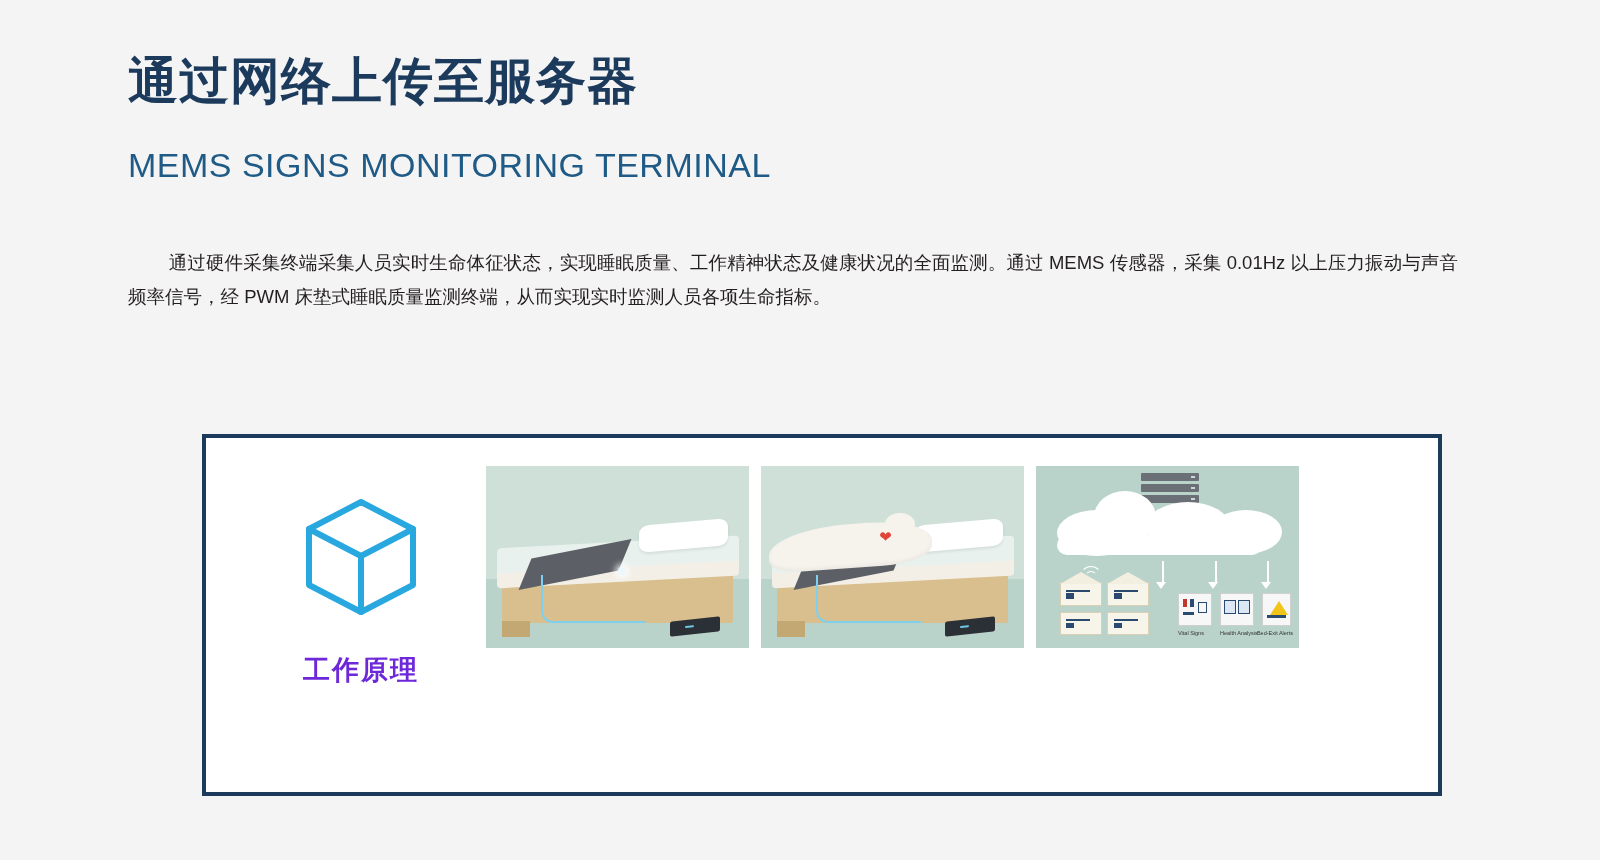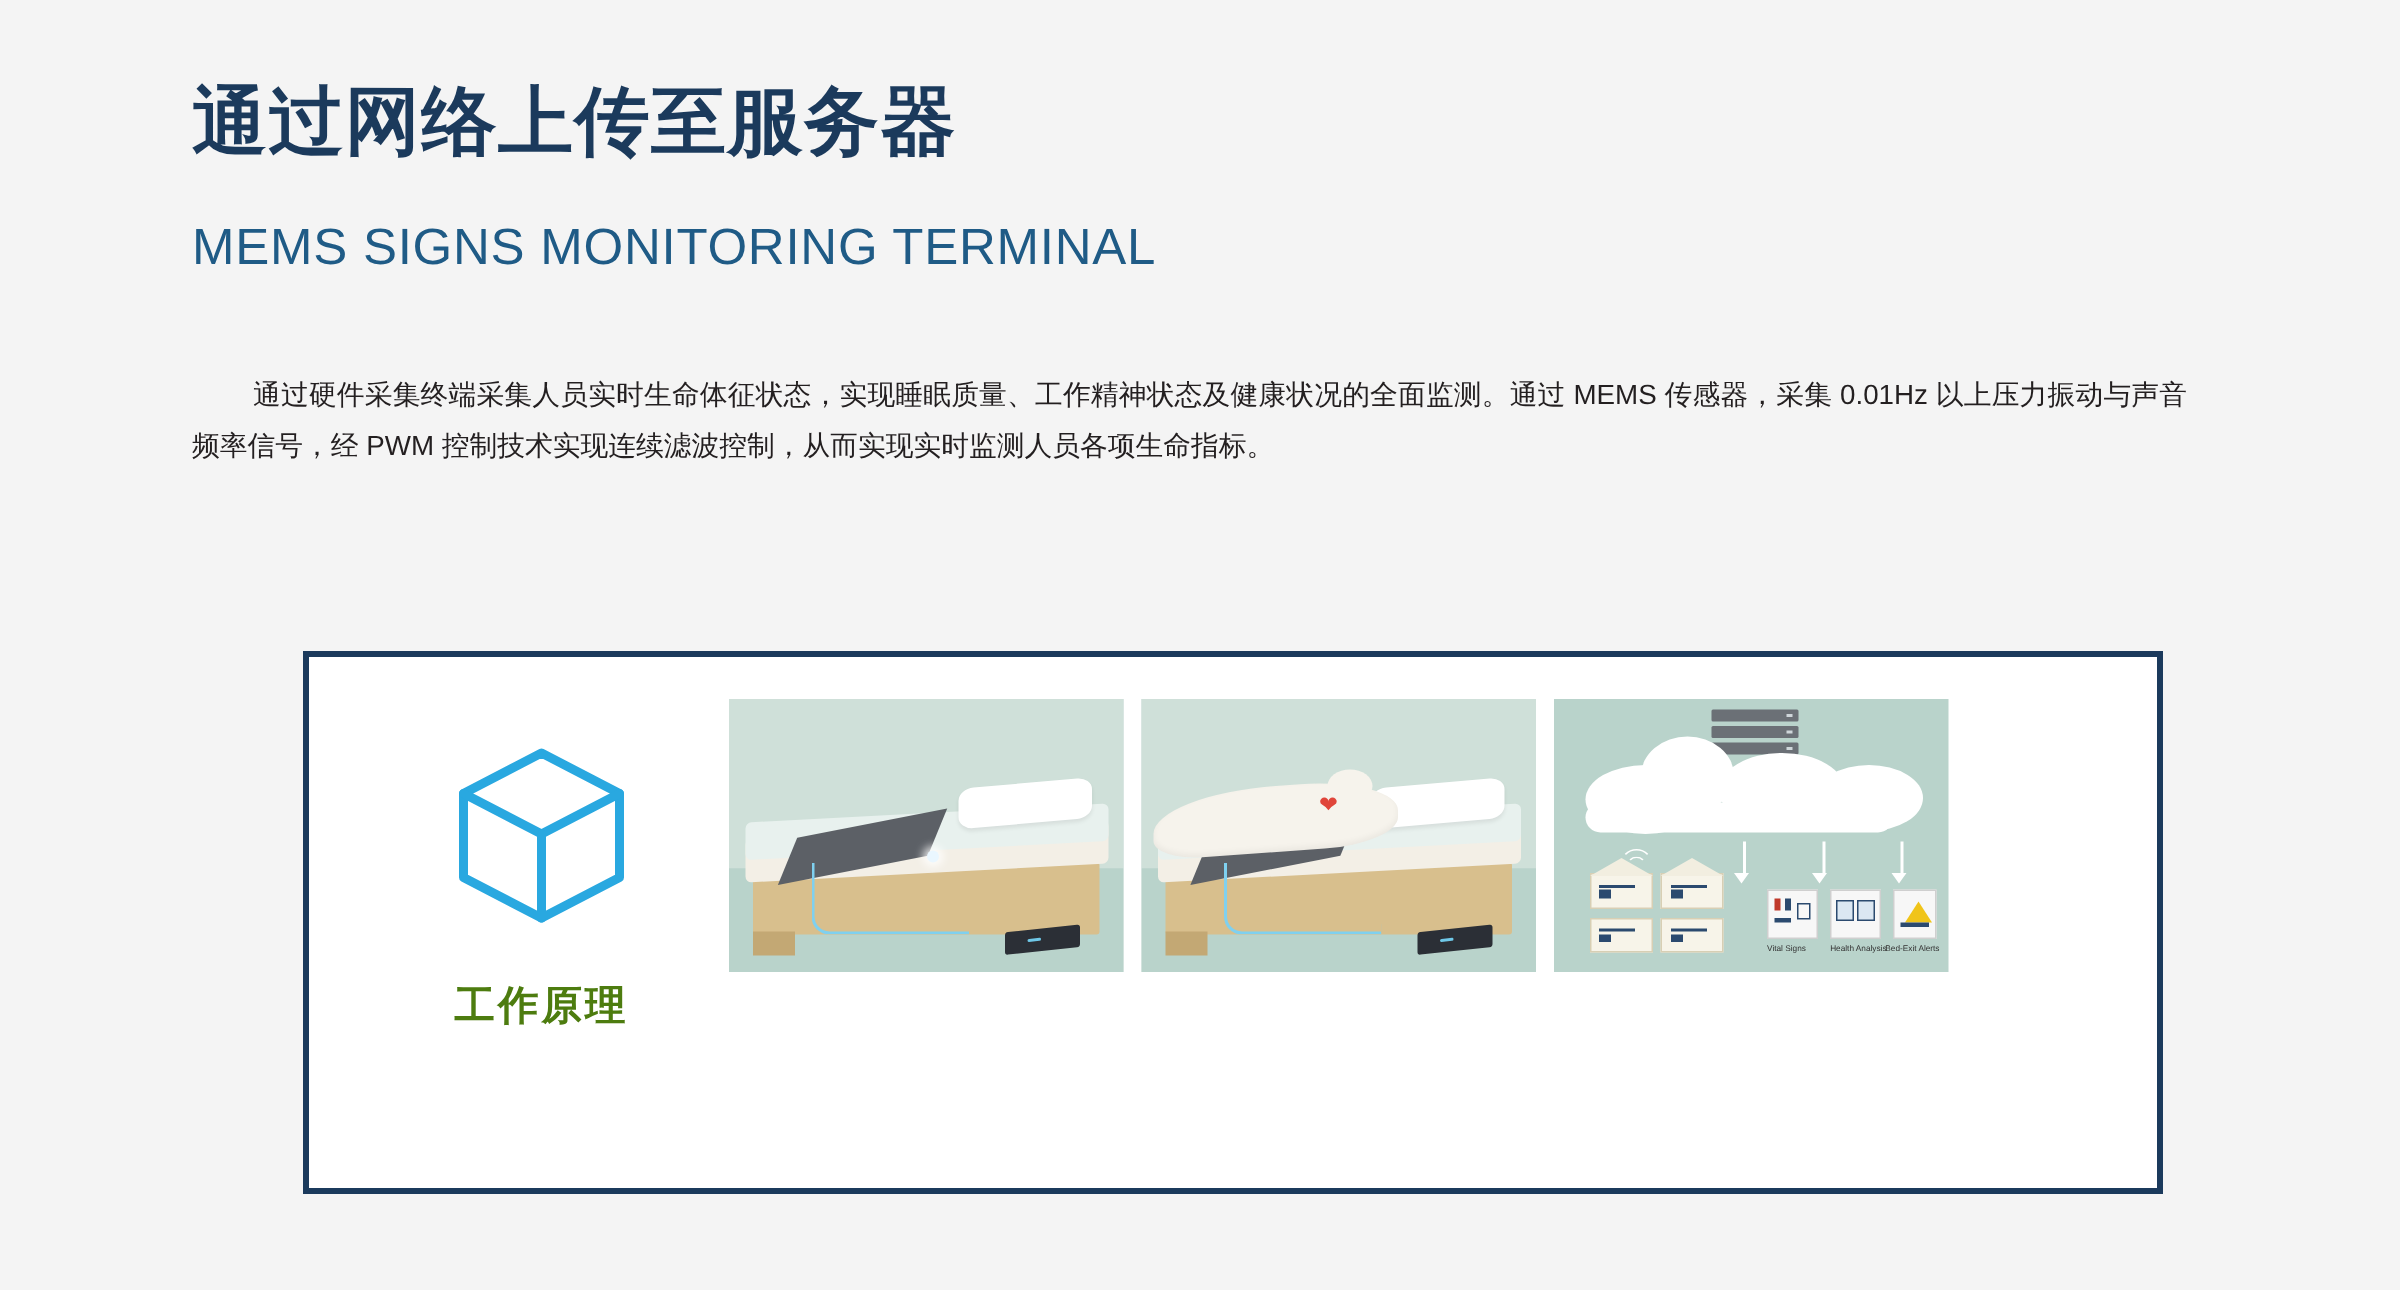--- a/index.html
+++ b/index.html
@@ -64,21 +64,21 @@
     left: 40px;
     top: 58px;
     width: 230px;
     text-align: center;
   }
   .cube-icon { width: 120px; height: 122px; margin: 0 auto; display: block; }
   .principle-label {
     margin-top: 34px;
     font-size: 27px;
     font-weight: bold;
-    color: #4d7c0f;
+    color: #6d28d9;
     letter-spacing: 2px;
   }
 
   
   .img-row {
     position: absolute;
     left: 280px;
     top: 28px;
     display: flex;
     gap: 12px;
@@ -245,21 +245,21 @@
     text-align: justify;
   }
 </style>
 </head>
 <body>
 
 <div class="title-zh">通过网络上传至服务器</div>
 <div class="title-en">MEMS SIGNS MONITORING TERMINAL</div>
 
 <div class="para-block">
-  <p class="para">通过硬件采集终端采集人员实时生命体征状态，实现睡眠质量、工作精神状态及健康状况的全面监测。通过 MEMS 传感器，采集 0.01Hz 以上压力振动与声音频率信号，经 PWM 控制技术实现连续滤波控制，从而实现实时监测人员各项生命指标。</p>
+  <p class="para">通过硬件采集终端采集人员实时生命体征状态，实现睡眠质量、工作精神状态及健康状况的全面监测。通过 MEMS 传感器，采集 0.01Hz 以上压力振动与声音频率信号，经 PWM 床垫式睡眠质量监测终端，从而实现实时监测人员各项生命指标。</p>
 </div>
 
 <div class="panel">
 
   <div class="principle">
     <svg class="cube-icon" viewBox="0 0 120 122">
       <g fill="none" stroke="#29a8e0" stroke-width="6" stroke-linejoin="round" stroke-linecap="round">
         <path d="M60 6 L112 33 L112 89 L60 116 L8 89 L8 33 Z"></path>
         <path d="M8 33 L60 60 L112 33"></path>
         <path d="M60 60 L60 116"></path>

